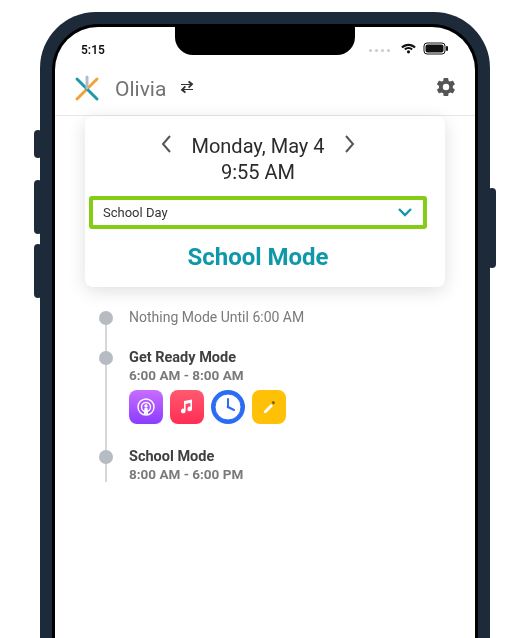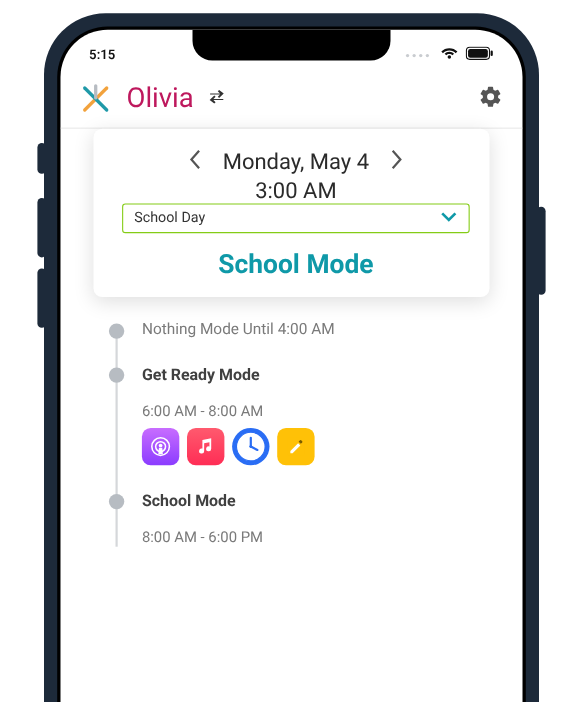--- a/index.html
+++ b/index.html
@@ -70,39 +70,39 @@
   .dots { display: flex; gap: 3px; margin-right: 4px; }
   .dot { width: 3px; height: 3px; border-radius: 50%; background: #c9ccd0; }
   .header {
     display: flex;
     align-items: center;
     padding: 10px 18px 12px 18px;
     border-bottom: 1px solid #e8e8e8;
   }
   .logo { width: 28px; height: 28px; margin-right: 14px; }
   .profile-name {
-    font-size: 25px;
+    font-size: 21px;
     font-weight: 400;
-    color: #be185d;
+    color: #737373;
     margin-right: 12px;
   }
   .swap-icon { color: #444; }
   .gear { margin-left: auto; color: #555; }
   .page-title {
     font-size: 25px;
     font-weight: 400;
     color: #5a5a5a;
     padding: 16px 22px 12px 22px;
   }
   .card {
     margin: 0 30px 22px 30px;
     background: #fff;
     border-radius: 8px;
     box-shadow: 0 4px 18px rgba(0,0,0,0.13);
-    padding: 18px 18px 16px 26px;
+    padding: 18px 18px 16px 4px;
   }
   .date-row {
     display: flex;
     justify-content: center;
     align-items: center;
     gap: 18px;
   }
   .chev { color: #555; cursor: pointer; }
   .date-text {
     font-size: 20px;
@@ -110,21 +110,22 @@
     color: #2b2b2b;
     text-align: center;
   }
   .time-text {
     font-size: 20px;
     color: #2b2b2b;
     text-align: center;
     margin-top: 2px;
   }
   .select {
-    border: 1px solid #84cc16;
+    margin-top: 12px;
+    border: 4px solid #84cc16;
     border-radius: 3px;
     padding: 5px 10px;
     display: flex;
     justify-content: space-between;
     align-items: center;
     font-size: 13px;
     color: #333;
   }
   .select-chev { color: #0f99a8; }
   .mode-big {
@@ -165,21 +166,22 @@
     font-weight: 700;
     color: #404040;
   }
   .tl-muted {
     font-size: 14px;
     color: #7a7a7a;
   }
   .tl-sub {
     font-size: 13.5px;
     color: #7a7a7a;
-    margin-top: 17px;
+    margin-top: 1px;
+    font-weight: bold;
   }
   .tl-alert {
     font-size: 13.5px;
     font-weight: 700;
     color: #e23b3b;
     margin-top: 1px;
   }
   .app-icons {
     display: flex;
     gap: 7px;
@@ -264,40 +266,40 @@
                 <path fill="none" stroke="#555" stroke-width="2" d="M10 2 3 10l7 8"></path>
               </svg>
         </span>
         <span class="date-text">Monday, May 4</span>
         <span class="chev">
           <svg width="13" height="20" viewBox="0 0 13 20">
                 <path fill="none" stroke="#555" stroke-width="2" d="M3 2l7 8-7 8"></path>
               </svg>
         </span>
       </div>
-      <div class="time-text">3:00 AM</div>
+      <div class="time-text">9:55 AM</div>
 
       <div class="select">
         <span>School Day</span>
         <span class="select-chev">
           <svg width="16" height="10" viewBox="0 0 16 10">
                 <path fill="none" stroke="#0f99a8" stroke-width="2.4" d="M2 2l6 6 6-6"></path>
               </svg>
         </span>
       </div>
 
       <div class="mode-big">School Mode</div>
     </div>
 
     <div class="timeline">
       <div class="rail"></div>
 
       <div class="tl-item">
         <div class="tl-dot"></div>
-        <div class="tl-muted">Nothing Mode Until 4:00 AM</div>
+        <div class="tl-muted">Nothing Mode Until 6:00 AM</div>
       </div>
 
       <div class="tl-item">
         <div class="tl-dot"></div>
         <div class="tl-title">Get Ready Mode</div>
         <div class="tl-sub">6:00 AM - 8:00 AM</div>
         <div class="app-icons">
           <div class="app-icon ic-podcast">
             <svg width="20" height="20" viewBox="0 0 20 20">
                   <circle cx="10" cy="10" r="8" fill="none" stroke="#fff" stroke-width="1.4"></circle>

